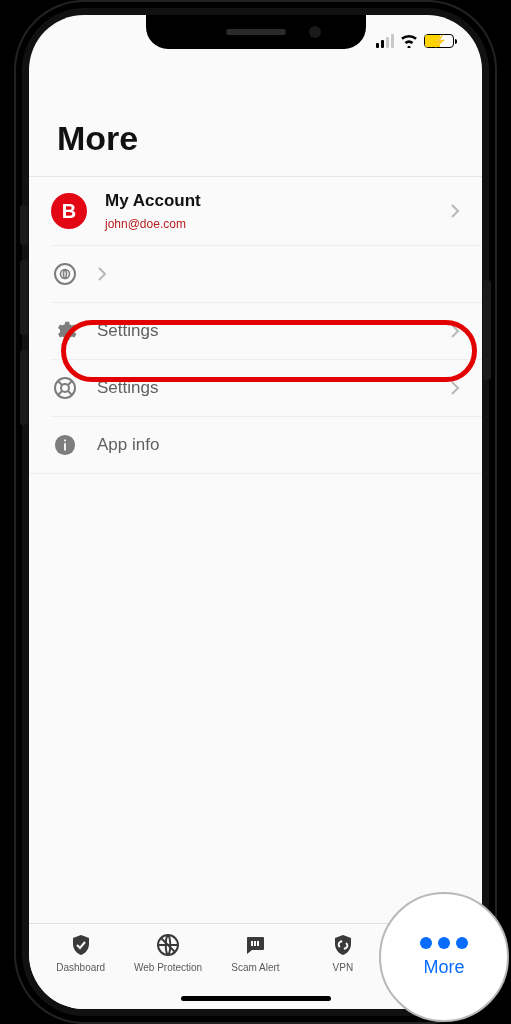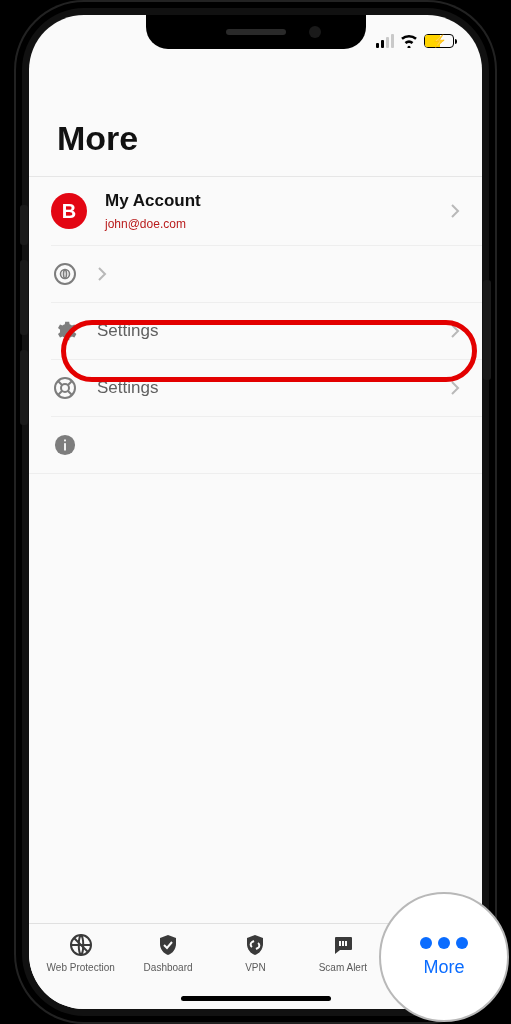--- a/index.html
+++ b/index.html
@@ -205,64 +205,67 @@
         <div class="row-sep"></div>
 
         <div class="row">
           <div class="ic">
             <svg width="22" height="22" viewBox="0 0 24 24">
                 <circle cx="12" cy="12" r="11" fill="#7d7d7d"></circle>
                 <rect x="11" y="10" width="2" height="8" fill="#fafafa"></rect>
                 <rect x="11" y="6" width="2" height="2" fill="#fafafa"></rect>
               </svg>
           </div>
+          <div class="labels">
+              <div class="lbl">App info</div>
+            </div>
         </div>
         <div class="row-sep" style="margin-left:0;"></div>
 
         <div class="anno-red"></div>
 
         <div class="tabbar">
+          <div class="tab">
+            <div class="ticon">
+              <svg width="24" height="24" viewBox="0 0 24 24">
+                  <path fill="#3a3a3a" d="M12 2l8 3v6c0 5-3.4 9.4-8 11-4.6-1.6-8-6-8-11V5l8-3z"></path>
+                  <path fill="none" stroke="#fafafa" stroke-width="2" d="M8 12l3 3 5-6"></path>
+                </svg>
+            </div>
+            <span>Dashboard</span>
+          </div>
           <div class="tab">
             <div class="ticon">
               <svg width="24" height="24" viewBox="0 0 24 24">
                   <circle cx="12" cy="12" r="10" fill="none" stroke="#3a3a3a" stroke-width="2"></circle>
                   <path fill="none" stroke="#3a3a3a" stroke-width="2" d="M2 12h20M12 2c3 3 3 17 0 20M12 2c-3 3-3 17 0 20"></path>
                   <line x1="5" y1="5" x2="19" y2="19" stroke="#3a3a3a" stroke-width="2"></line>
                 </svg>
             </div>
             <span>Web Protection</span>
-          </div>
-          <div class="tab">
-            <div class="ticon">
-              <svg width="24" height="24" viewBox="0 0 24 24">
-                  <path fill="#3a3a3a" d="M12 2l8 3v6c0 5-3.4 9.4-8 11-4.6-1.6-8-6-8-11V5l8-3z"></path>
-                  <path fill="none" stroke="#fafafa" stroke-width="2" d="M8 12l3 3 5-6"></path>
-                </svg>
-            </div>
-            <span>Dashboard</span>
-          </div>
-          <div class="tab">
-            <div class="ticon">
-              <svg width="24" height="24" viewBox="0 0 24 24">
-                  <path fill="#3a3a3a" d="M12 2l8 3v6c0 5-3.4 9.4-8 11-4.6-1.6-8-6-8-11V5l8-3z"></path>
-                  <path fill="none" stroke="#fafafa" stroke-width="2" d="M9 14a3 3 0 010-5l2-1m4 2a3 3 0 010 5l-2 1"></path>
-                </svg>
-            </div>
-            <span>VPN</span>
           </div>
           <div class="tab">
             <div class="ticon">
               <svg width="24" height="24" viewBox="0 0 24 24">
                   <path fill="#3a3a3a" d="M4 4h16a1 1 0 011 1v11a1 1 0 01-1 1H9l-5 4V5a1 1 0 011-1z"></path>
                   <rect x="8" y="8" width="2" height="5" fill="#fafafa"></rect>
                   <rect x="11" y="8" width="2" height="5" fill="#fafafa"></rect>
                   <rect x="14" y="8" width="2" height="5" fill="#fafafa"></rect>
                 </svg>
             </div>
             <span>Scam Alert</span>
+          </div>
+          <div class="tab">
+            <div class="ticon">
+              <svg width="24" height="24" viewBox="0 0 24 24">
+                  <path fill="#3a3a3a" d="M12 2l8 3v6c0 5-3.4 9.4-8 11-4.6-1.6-8-6-8-11V5l8-3z"></path>
+                  <path fill="none" stroke="#fafafa" stroke-width="2" d="M9 14a3 3 0 010-5l2-1m4 2a3 3 0 010 5l-2 1"></path>
+                </svg>
+            </div>
+            <span>VPN</span>
           </div>
           <div class="tab">
             <div class="ticon">
               <svg width="24" height="10" viewBox="0 0 24 10">
                   <circle cx="5" cy="5" r="3" fill="#3a3a3a"></circle>
                   <circle cx="12" cy="5" r="3" fill="#3a3a3a"></circle>
                   <circle cx="19" cy="5" r="3" fill="#3a3a3a"></circle>
                 </svg>
             </div>
             <span>More</span>

